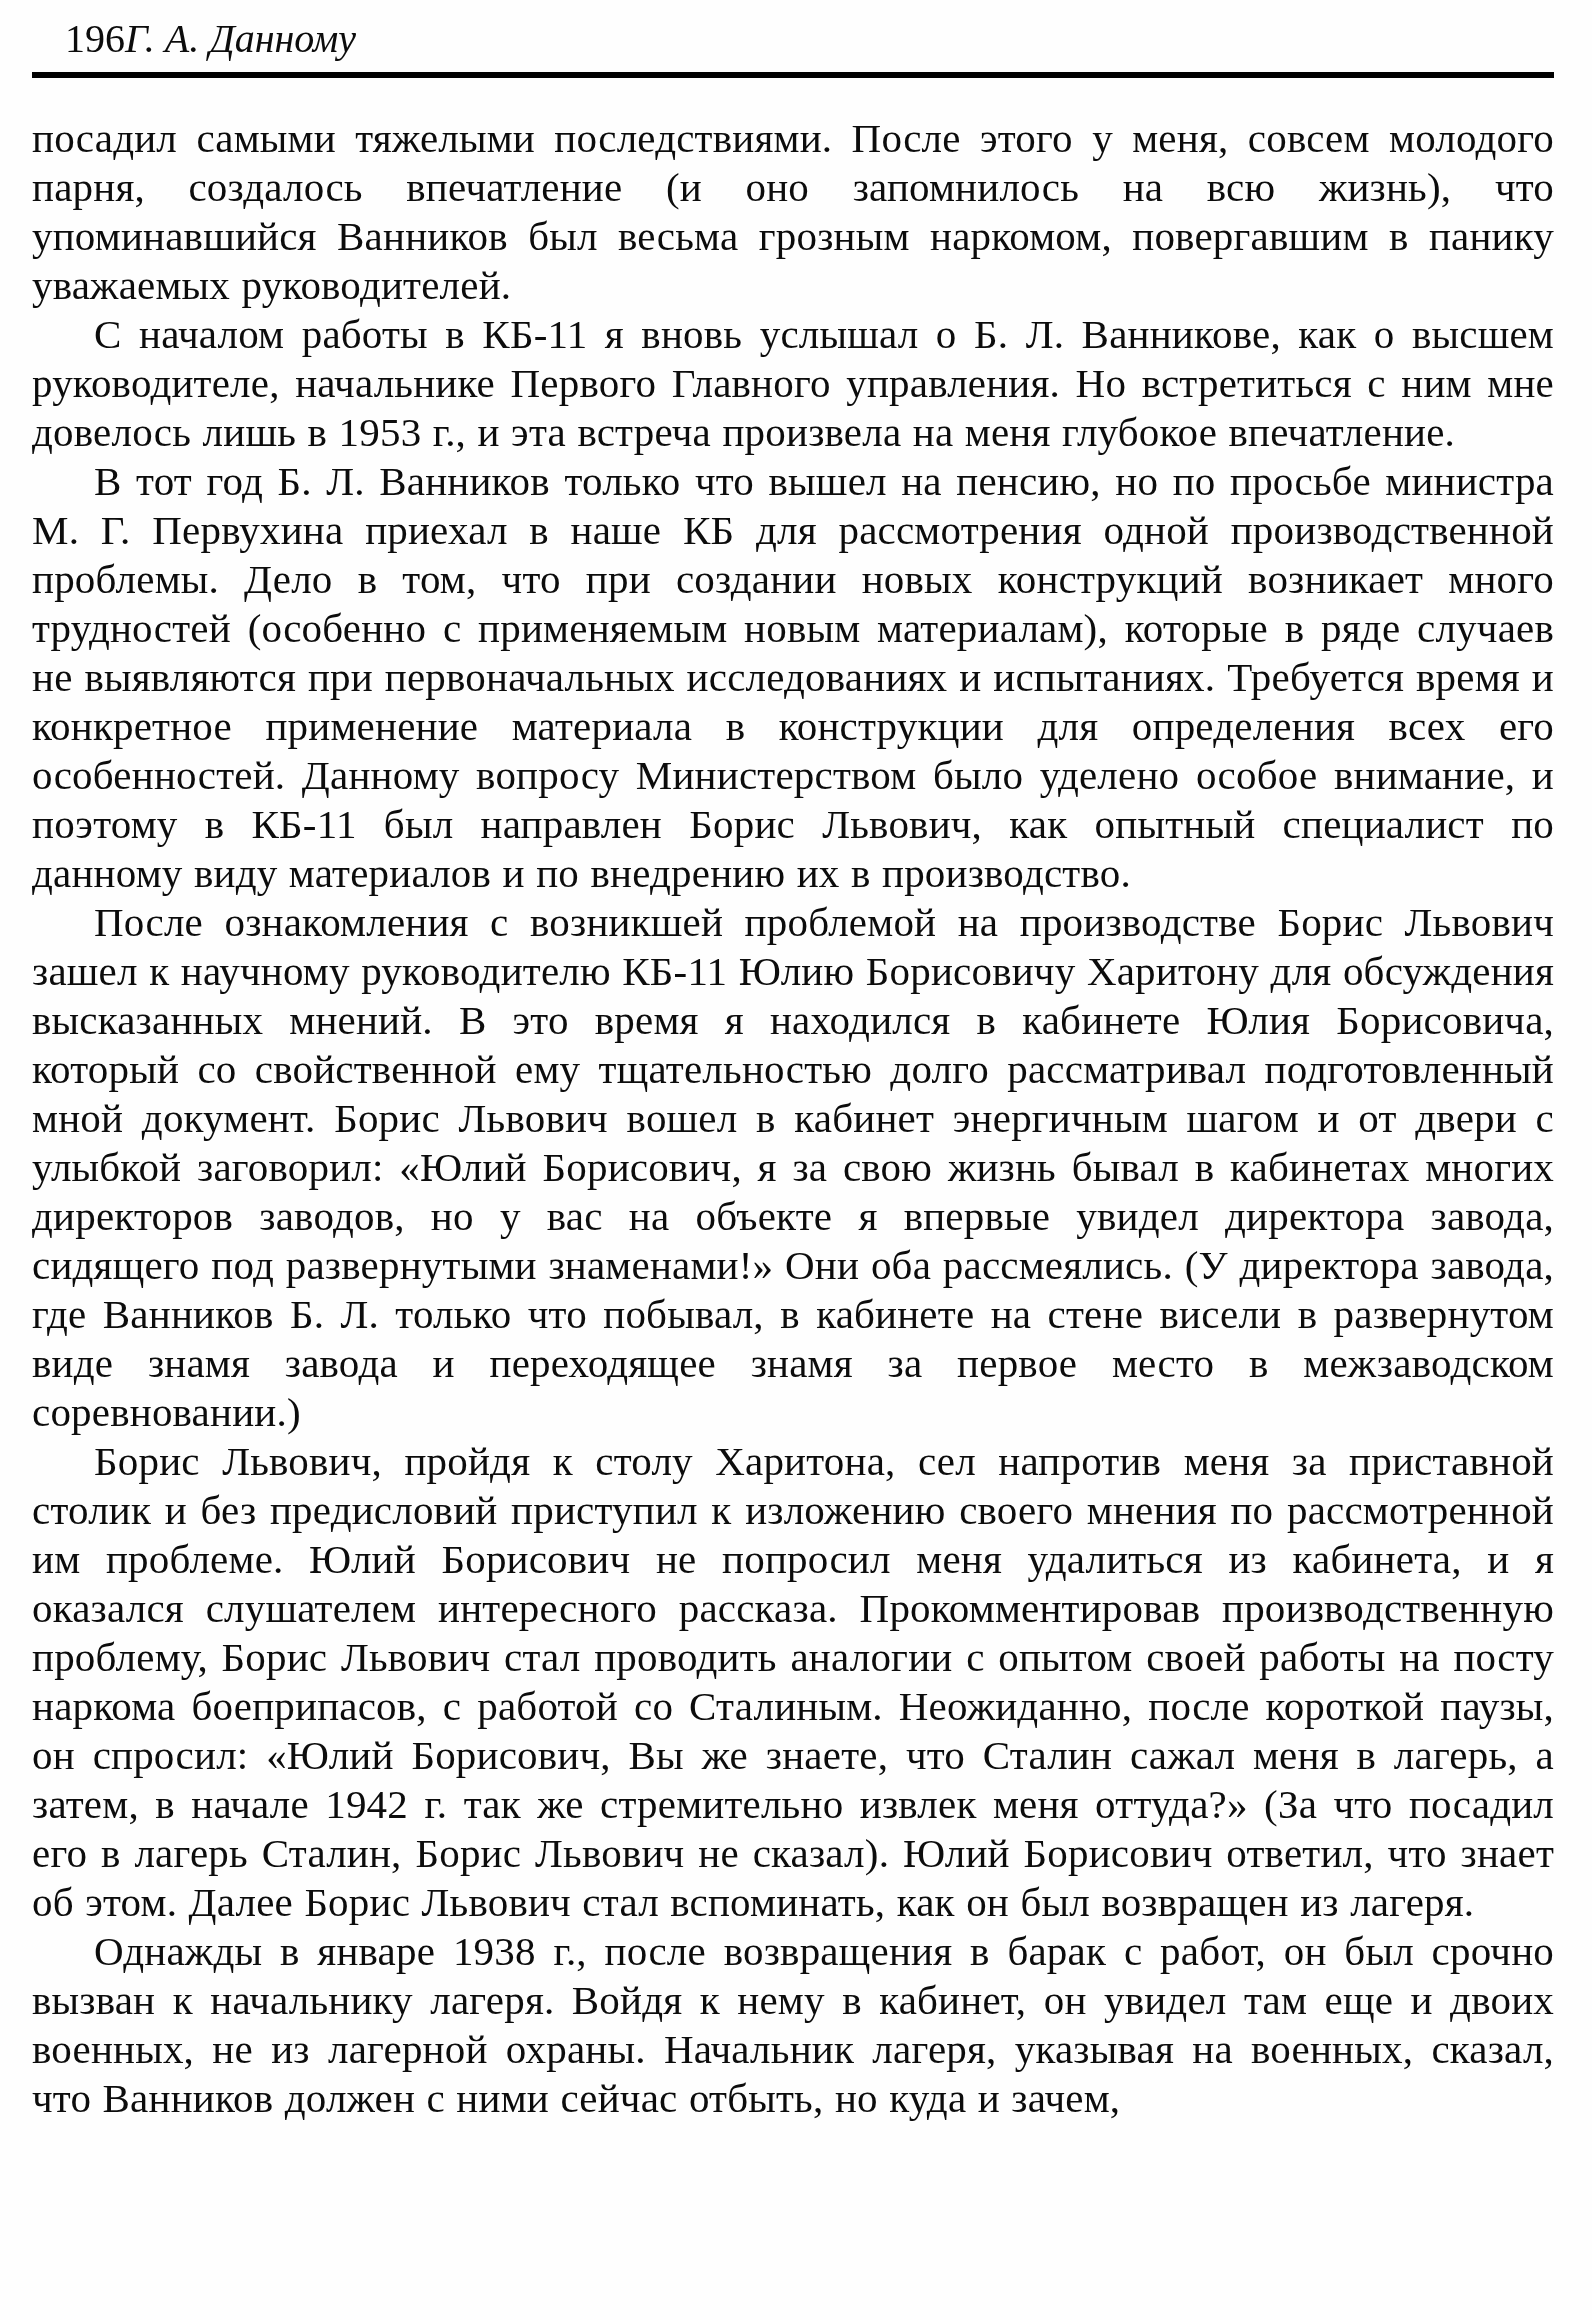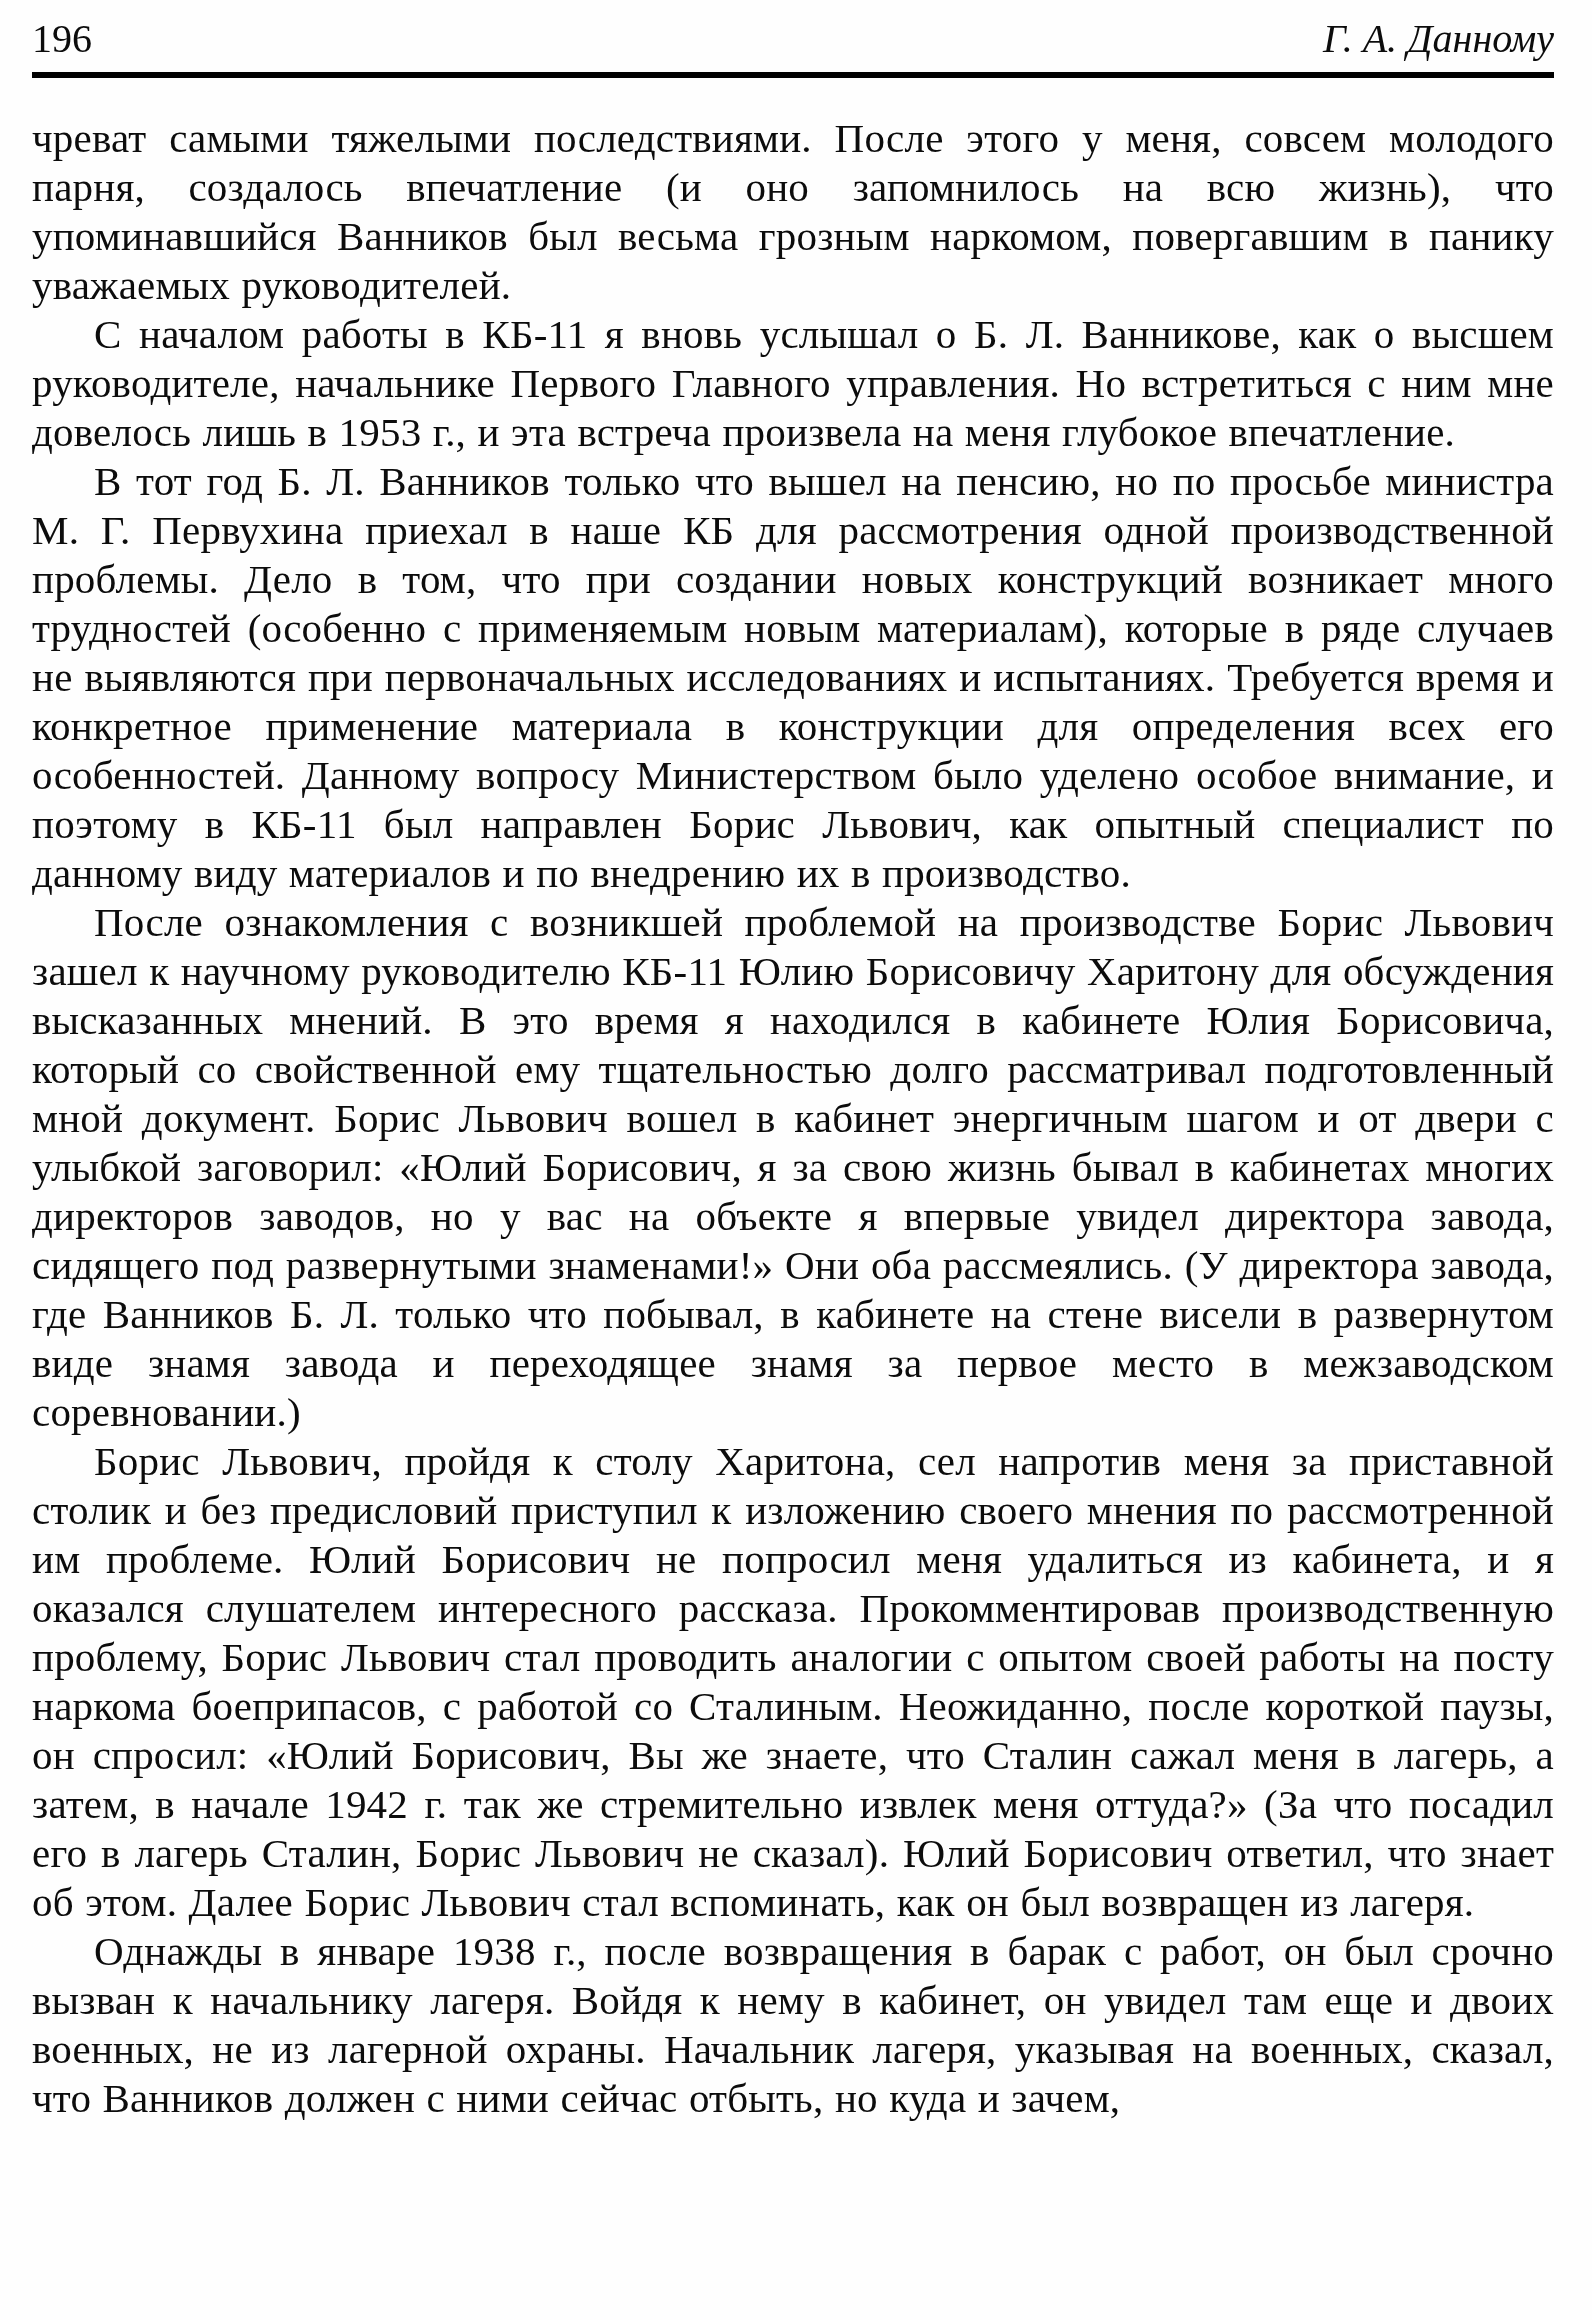--- a/index.html
+++ b/index.html
@@ -13,24 +13,24 @@
       height: 2320px;
       margin: 0 auto;
       background: #fefefe;
       color: #0c0c0c;
       box-sizing: border-box;
       padding: 16px 38px 0 32px;
       overflow: hidden;
     }
     .running-head {
       display: flex;
-      justify-content: space-between;
       align-items: baseline;
       font-size: 40px;
       line-height: 1.15;
+      margin-left: 33px;
     }
     .author { font-style: italic; }
     .head-rule {
       height: 6px;
       background: #000;
       border: none;
       margin: 10px 0 0 0;
     }
     .body-text {
       margin-top: 36px;
@@ -52,21 +52,21 @@
 <div class="page">
 
   <div class="running-head">
     <span class="page-number">196</span>
     <span class="author">Г. А. Данному</span>
   </div>
 
   <hr class="head-rule">
 
   <div class="body-text">
-    <p class="no-indent">чреват самыми тяжелыми последствиями. После этого у меня, совсем молодого парня, создалось впечатление (и оно запомнилось на всю жизнь), что упоминавшийся Ванников был весьма грозным наркомом, повергавшим в панику уважаемых руководителей.</p>
+    <p class="no-indent">посадил самыми тяжелыми последствиями. После этого у меня, совсем молодого парня, создалось впечатление (и оно запомнилось на всю жизнь), что упоминавшийся Ванников был весьма грозным наркомом, повергавшим в панику уважаемых руководителей.</p>
     <p>С началом работы в КБ-11 я вновь услышал о Б. Л. Ванникове, как о высшем руководителе, начальнике Первого Главного управления. Но встретиться с ним мне довелось лишь в 1953 г., и эта встреча произвела на меня глубокое впечатление.</p>
     <p>В тот год Б. Л. Ванников только что вышел на пенсию, но по просьбе министра М. Г. Первухина приехал в наше КБ для рассмотрения одной производственной проблемы. Дело в том, что при создании новых конструкций возникает много трудностей (особенно с применяемым новым материалам), которые в ряде случаев не выявляются при первоначальных исследованиях и испытаниях. Требуется время и конкретное применение материала в конструкции для определения всех его особенностей. Данному вопросу Министерством было уделено особое внимание, и поэтому в КБ-11 был направлен Борис Львович, как опытный специалист по данному виду материалов и по внедрению их в производство.</p>
     <p>После ознакомления с возникшей проблемой на производстве Борис Львович зашел к научному руководителю КБ-11 Юлию Борисовичу Харитону для обсуждения высказанных мнений. В это время я находился в кабинете Юлия Борисовича, который со свойственной ему тщательностью долго рассматривал подготовленный мной документ. Борис Львович вошел в кабинет энергичным шагом и от двери с улыбкой заговорил: «Юлий Борисович, я за свою жизнь бывал в кабинетах многих директоров заводов, но у вас на объекте я впервые увидел директора завода, сидящего под развернутыми знаменами!» Они оба рассмеялись. (У директора завода, где Ванников Б. Л. только что побывал, в кабинете на стене висели в развернутом виде знамя завода и переходящее знамя за первое место в межзаводском соревновании.)</p>
     <p>Борис Львович, пройдя к столу Харитона, сел напротив меня за приставной столик и без предисловий приступил к изложению своего мнения по рассмотренной им проблеме. Юлий Борисович не попросил меня удалиться из кабинета, и я оказался слушателем интересного рассказа. Прокомментировав производственную проблему, Борис Львович стал проводить аналогии с опытом своей работы на посту наркома боеприпасов, с работой со Сталиным. Неожиданно, после короткой паузы, он спросил: «Юлий Борисович, Вы же знаете, что Сталин сажал меня в лагерь, а затем, в начале 1942 г. так же стремительно извлек меня оттуда?» (За что посадил его в лагерь Сталин, Борис Львович не сказал). Юлий Борисович ответил, что знает об этом. Далее Борис Львович стал вспоминать, как он был возвращен из лагеря.</p>
     <p>Однажды в январе 1938 г., после возвращения в барак с работ, он был срочно вызван к начальнику лагеря. Войдя к нему в кабинет, он увидел там еще и двоих военных, не из лагерной охраны. Начальник лагеря, указывая на военных, сказал, что Ванников должен с ними сейчас отбыть, но куда и зачем,</p>
   </div>
 
 </div>
 
 

